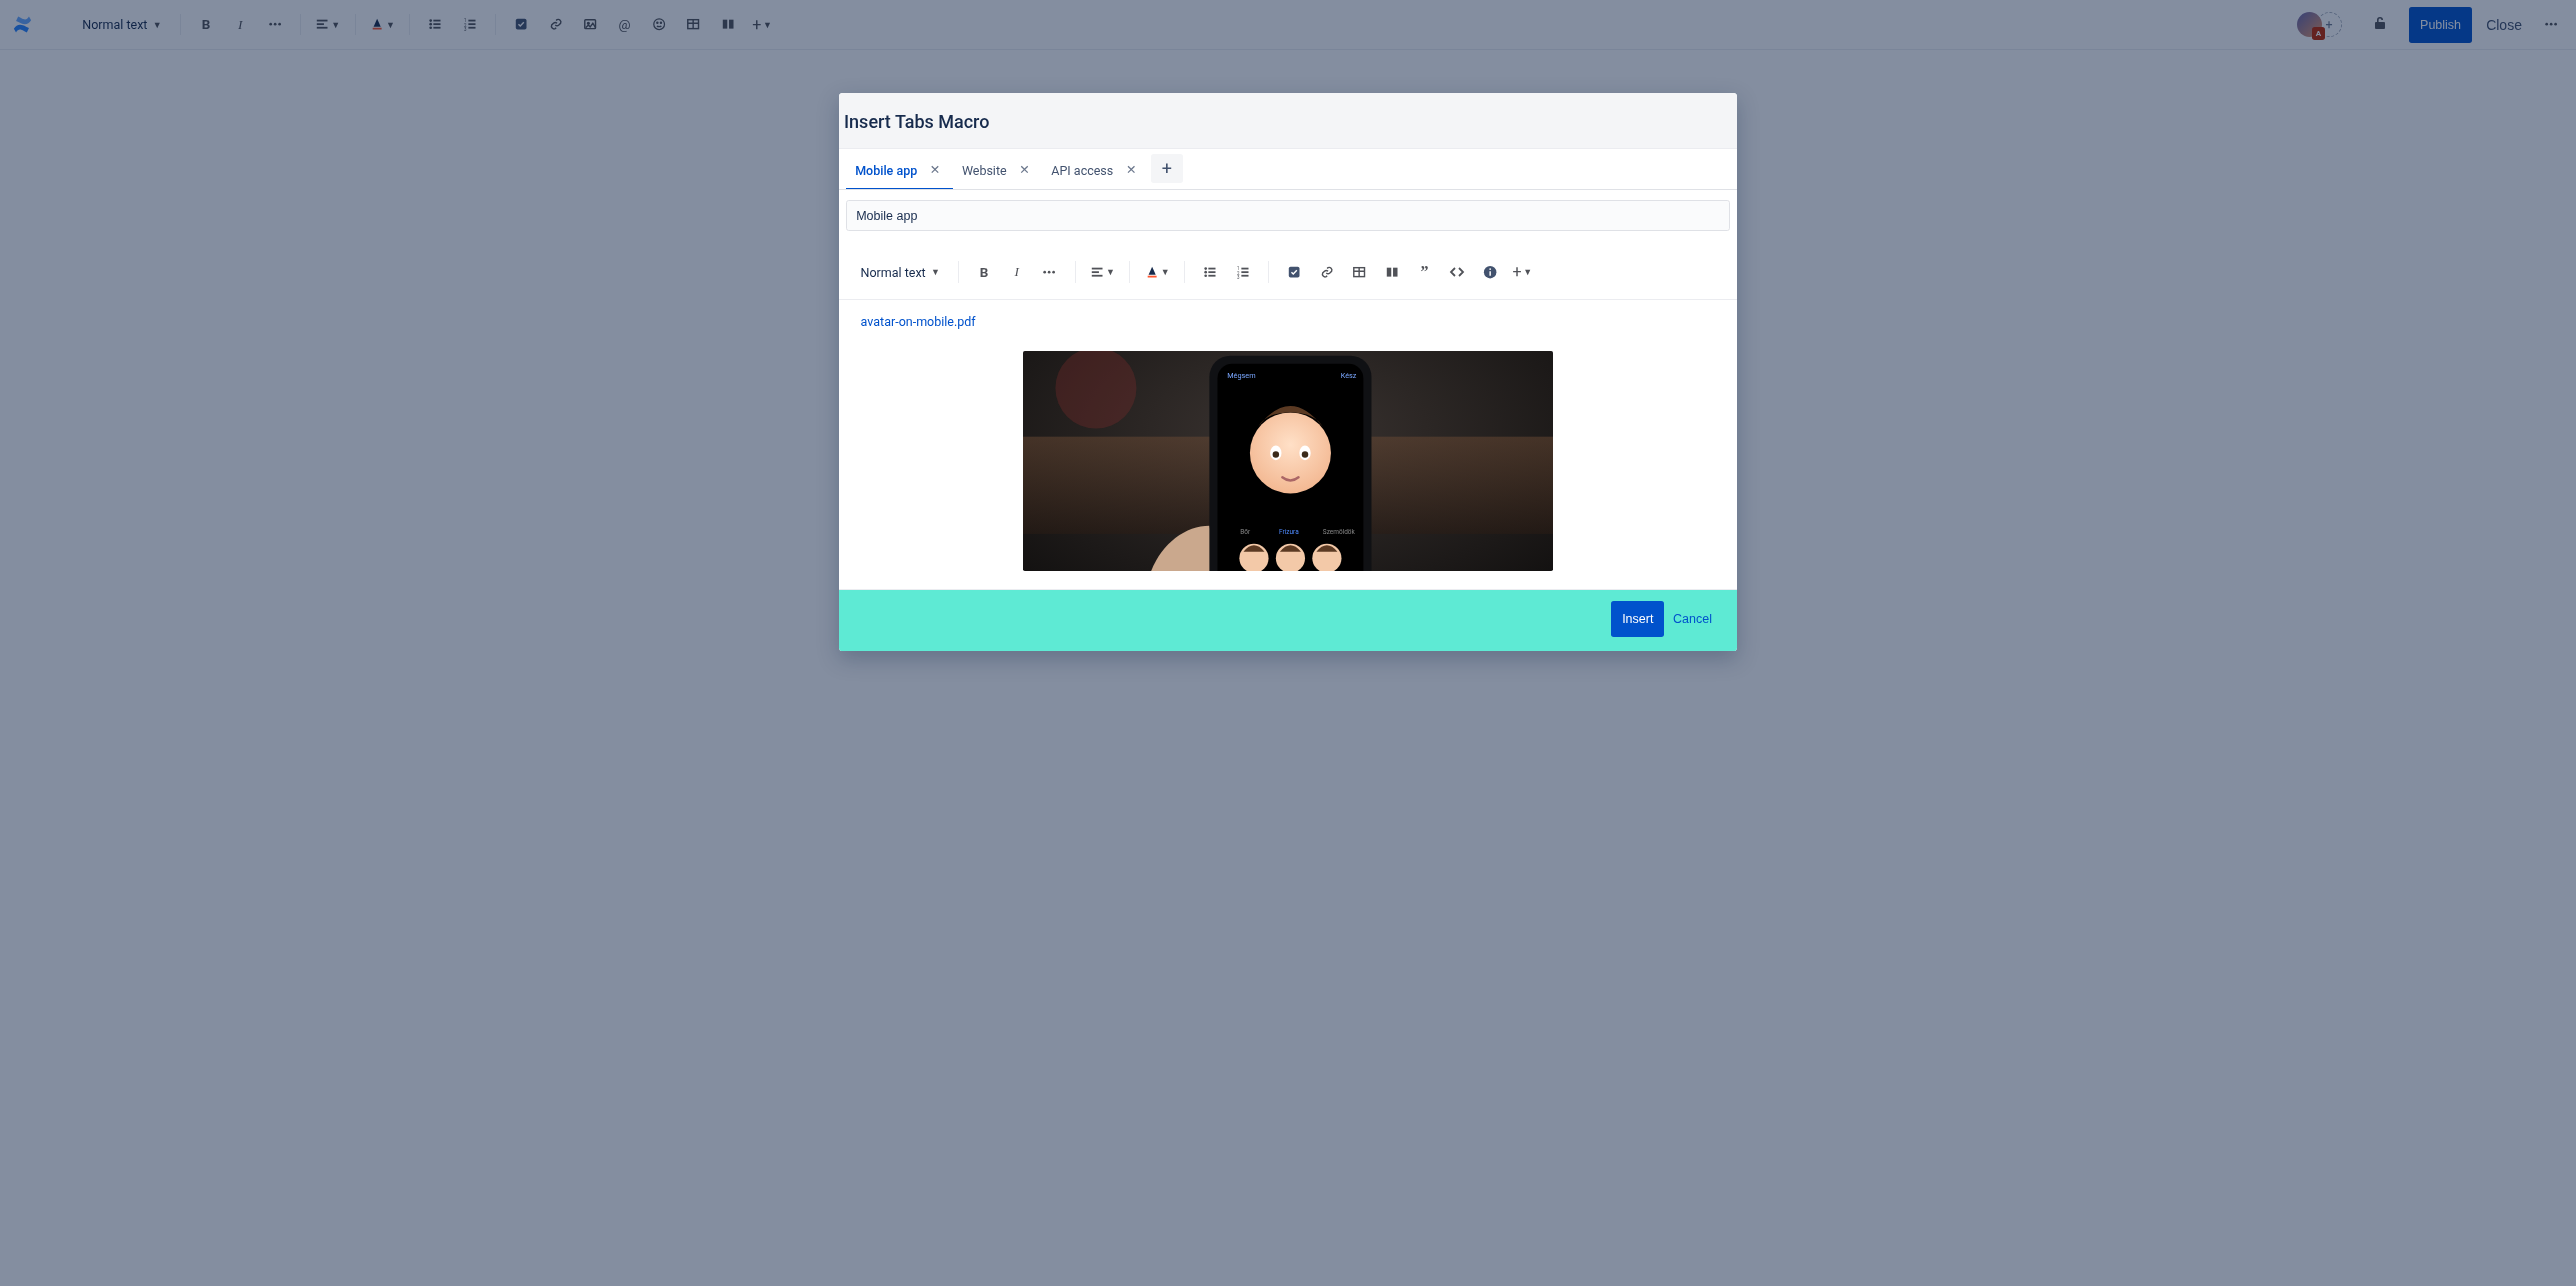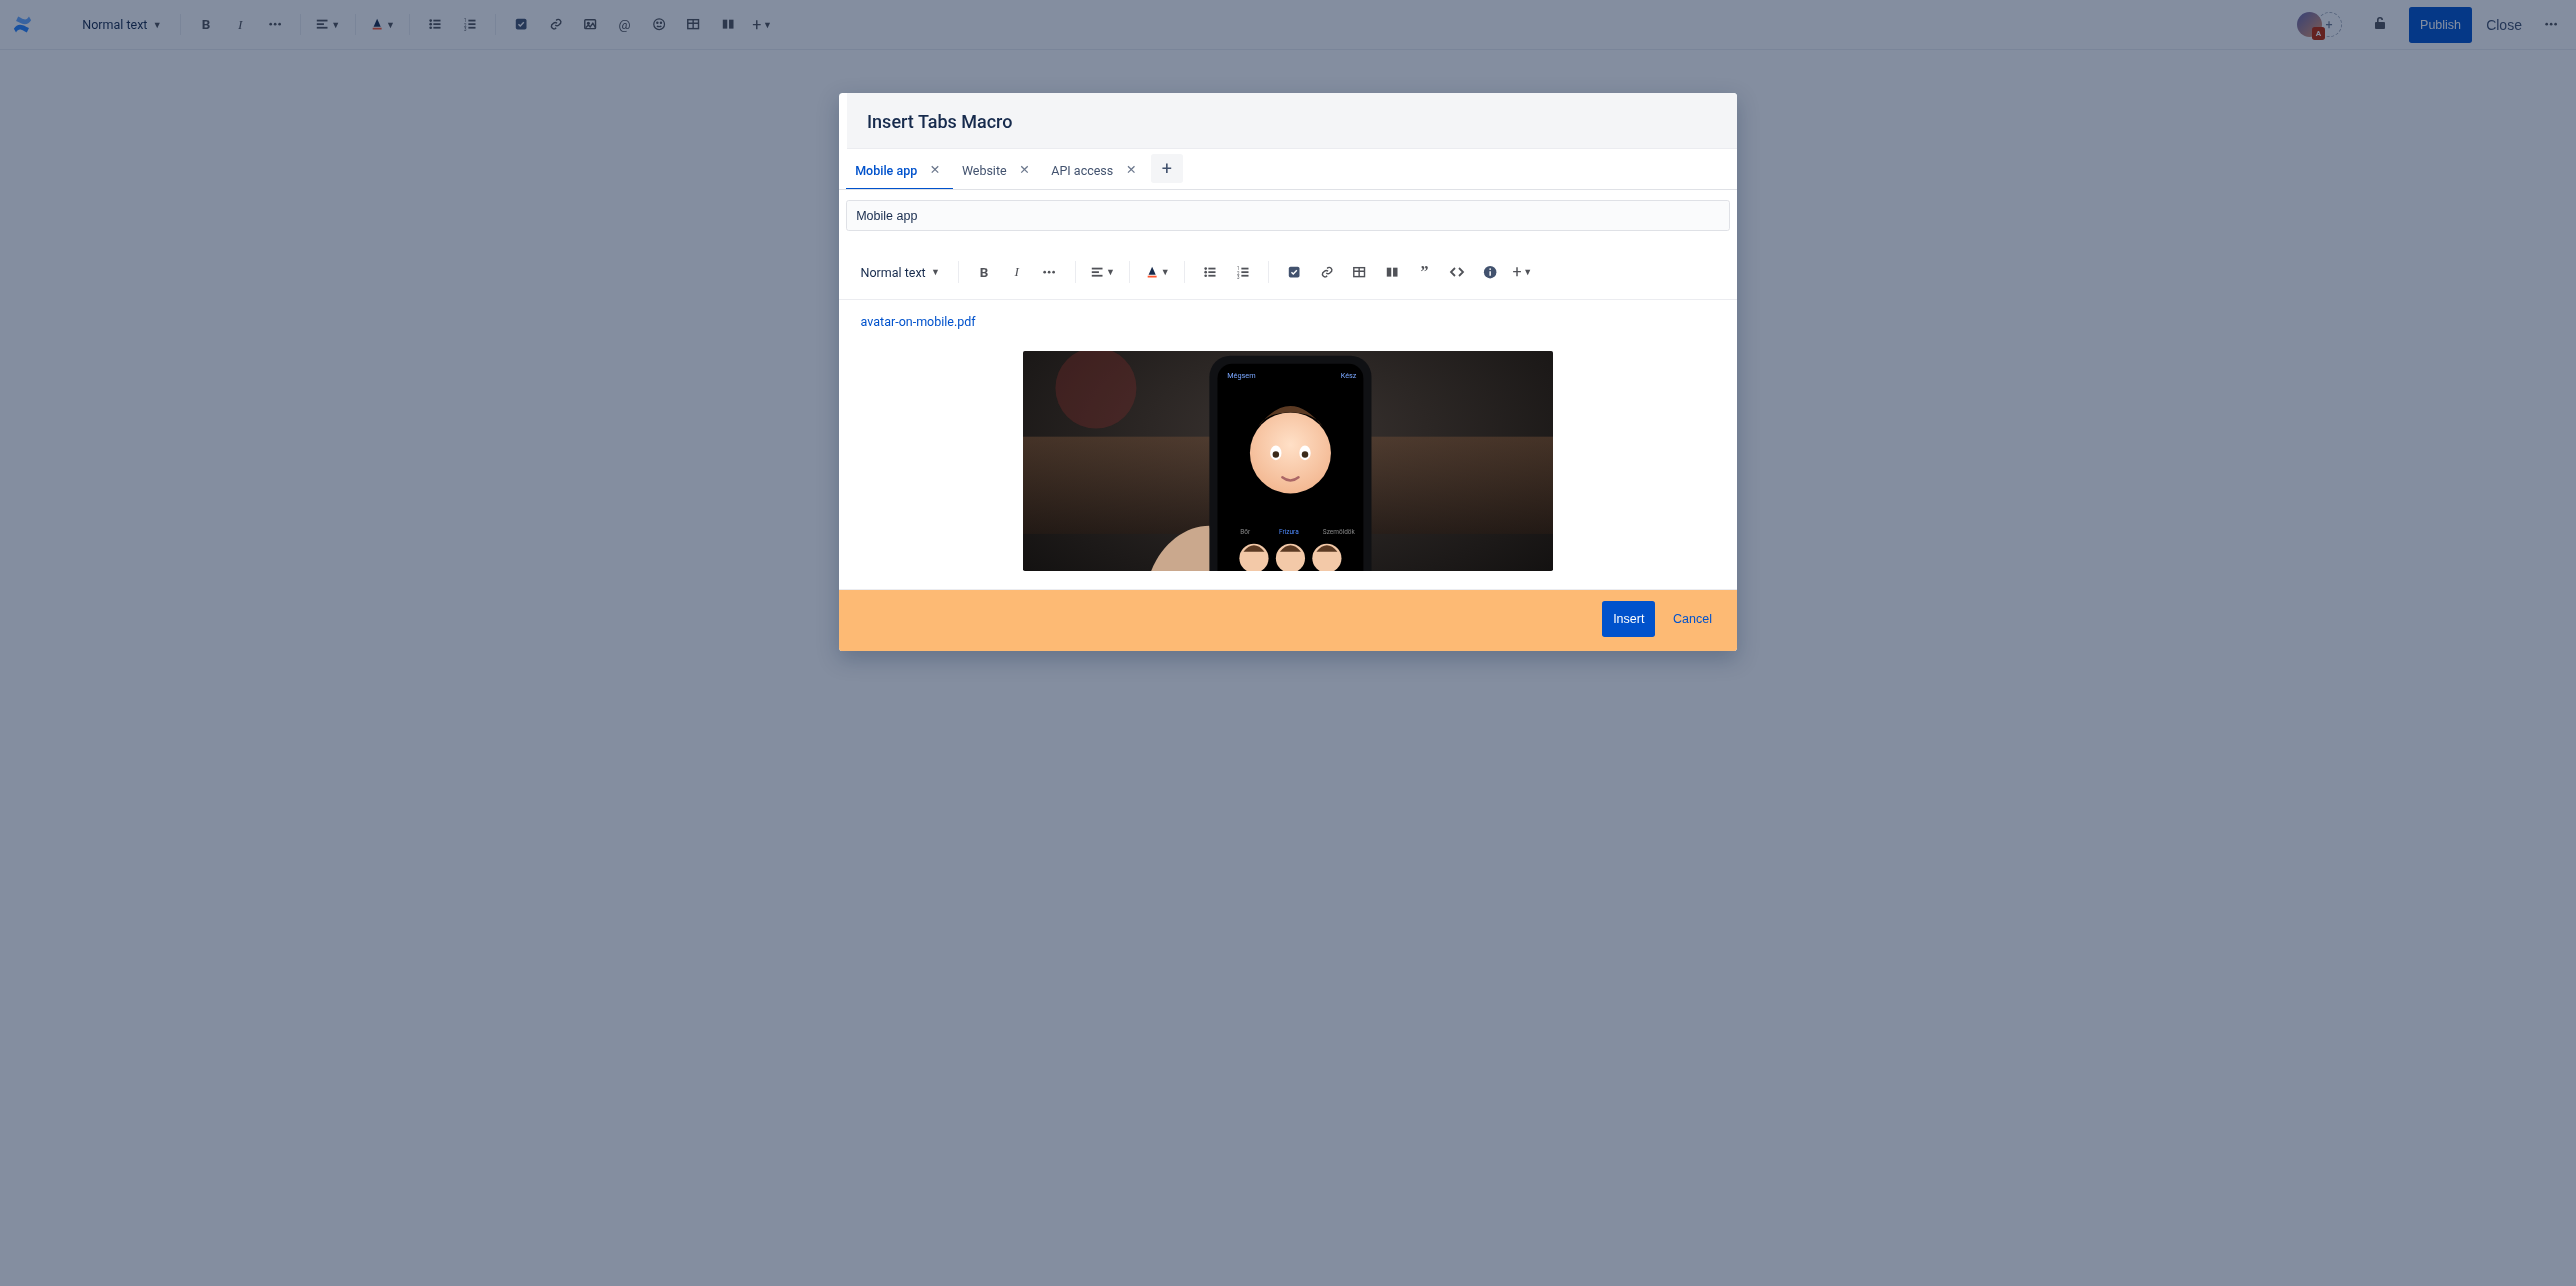--- a/index.html
+++ b/index.html
@@ -67,24 +67,23 @@
     transform: translateX(-50%);
     width: 898px;
     max-width: calc(100% - 36px);
     background:#fff;
     border-radius:3.6px;
     box-shadow: 0 7.2px 21.5px rgba(9,30,66,0.25);
     display:flex; flex-direction:column;
     overflow:hidden;
   }
   .modal-header {
-    padding: 18px 20px 16px;
+    padding: 18px 5px 16px;
     border-bottom:0.9px solid #EBECF0;
     background:#F4F5F7;
-    margin-left:8px;
   }
   .modal-title { font-size:18px; font-weight:500; color:#172B4D; }
 
   .tabs-strip {
     display:flex; align-items:flex-end; gap:0;
     padding: 0 7.2px;
     border-bottom:0.9px solid #DFE1E6;
     background:#fff;
   }
   .tab {
@@ -131,22 +130,22 @@
 
   .phone-figure {
     margin: 21.5px auto 0;
     width: 530px; height: 220px;
     border-radius:1.8px;
     overflow:hidden;
   }
   .phone-figure svg { width:100%; height:100%; display:block; }
 
   .modal-footer {
-    display:flex; justify-content:flex-end; align-items:center; gap:9px;
-    padding: 10.7px 16px 14.3px; background:#fdba74;
+    display:flex; justify-content:flex-end; align-items:center; gap:0;
+    padding: 10.7px 16px 14.3px; background:#5eead4;
     border-top:0.9px solid #EBECF0;
   }
   .btn-link { background:transparent;border:none;color:#0052CC;font-size:12.5px;cursor:pointer;padding:5.4px 9px;border-radius:2.7px; }
 
   .chev { font-size:9px; color:#505258; }
 </style>
 </head>
 <body>
 
 <div class="app-toolbar">

